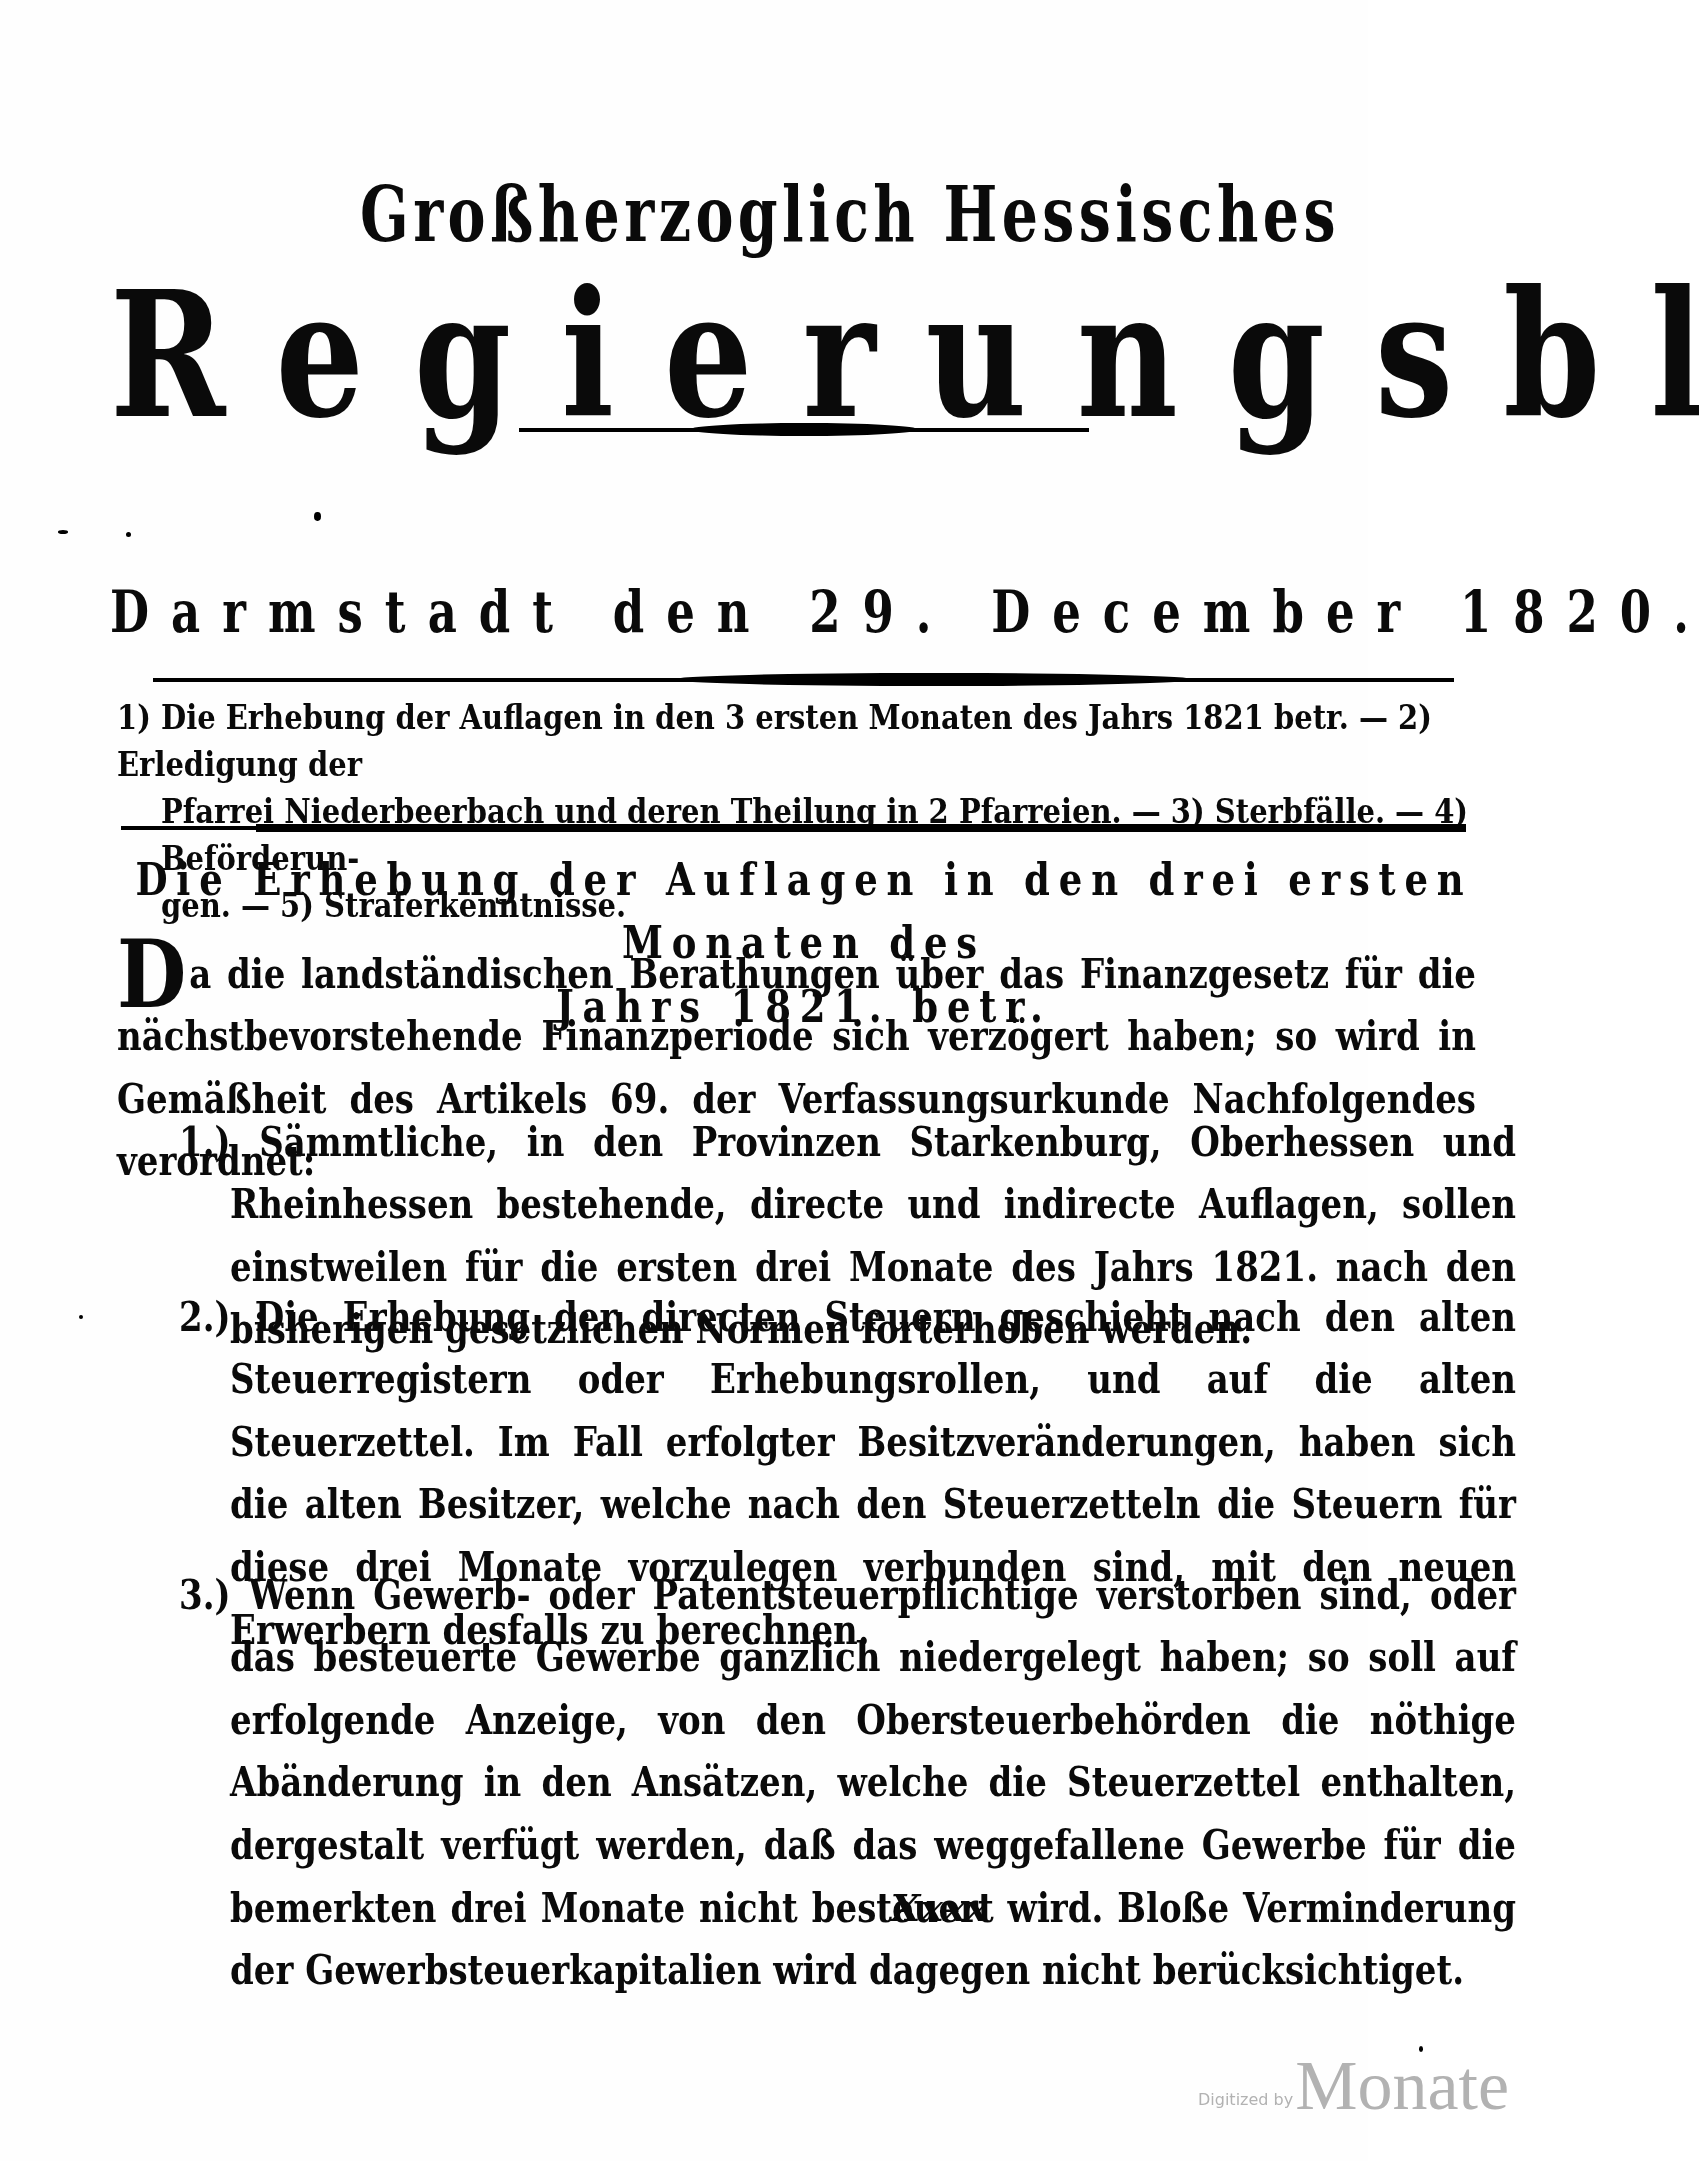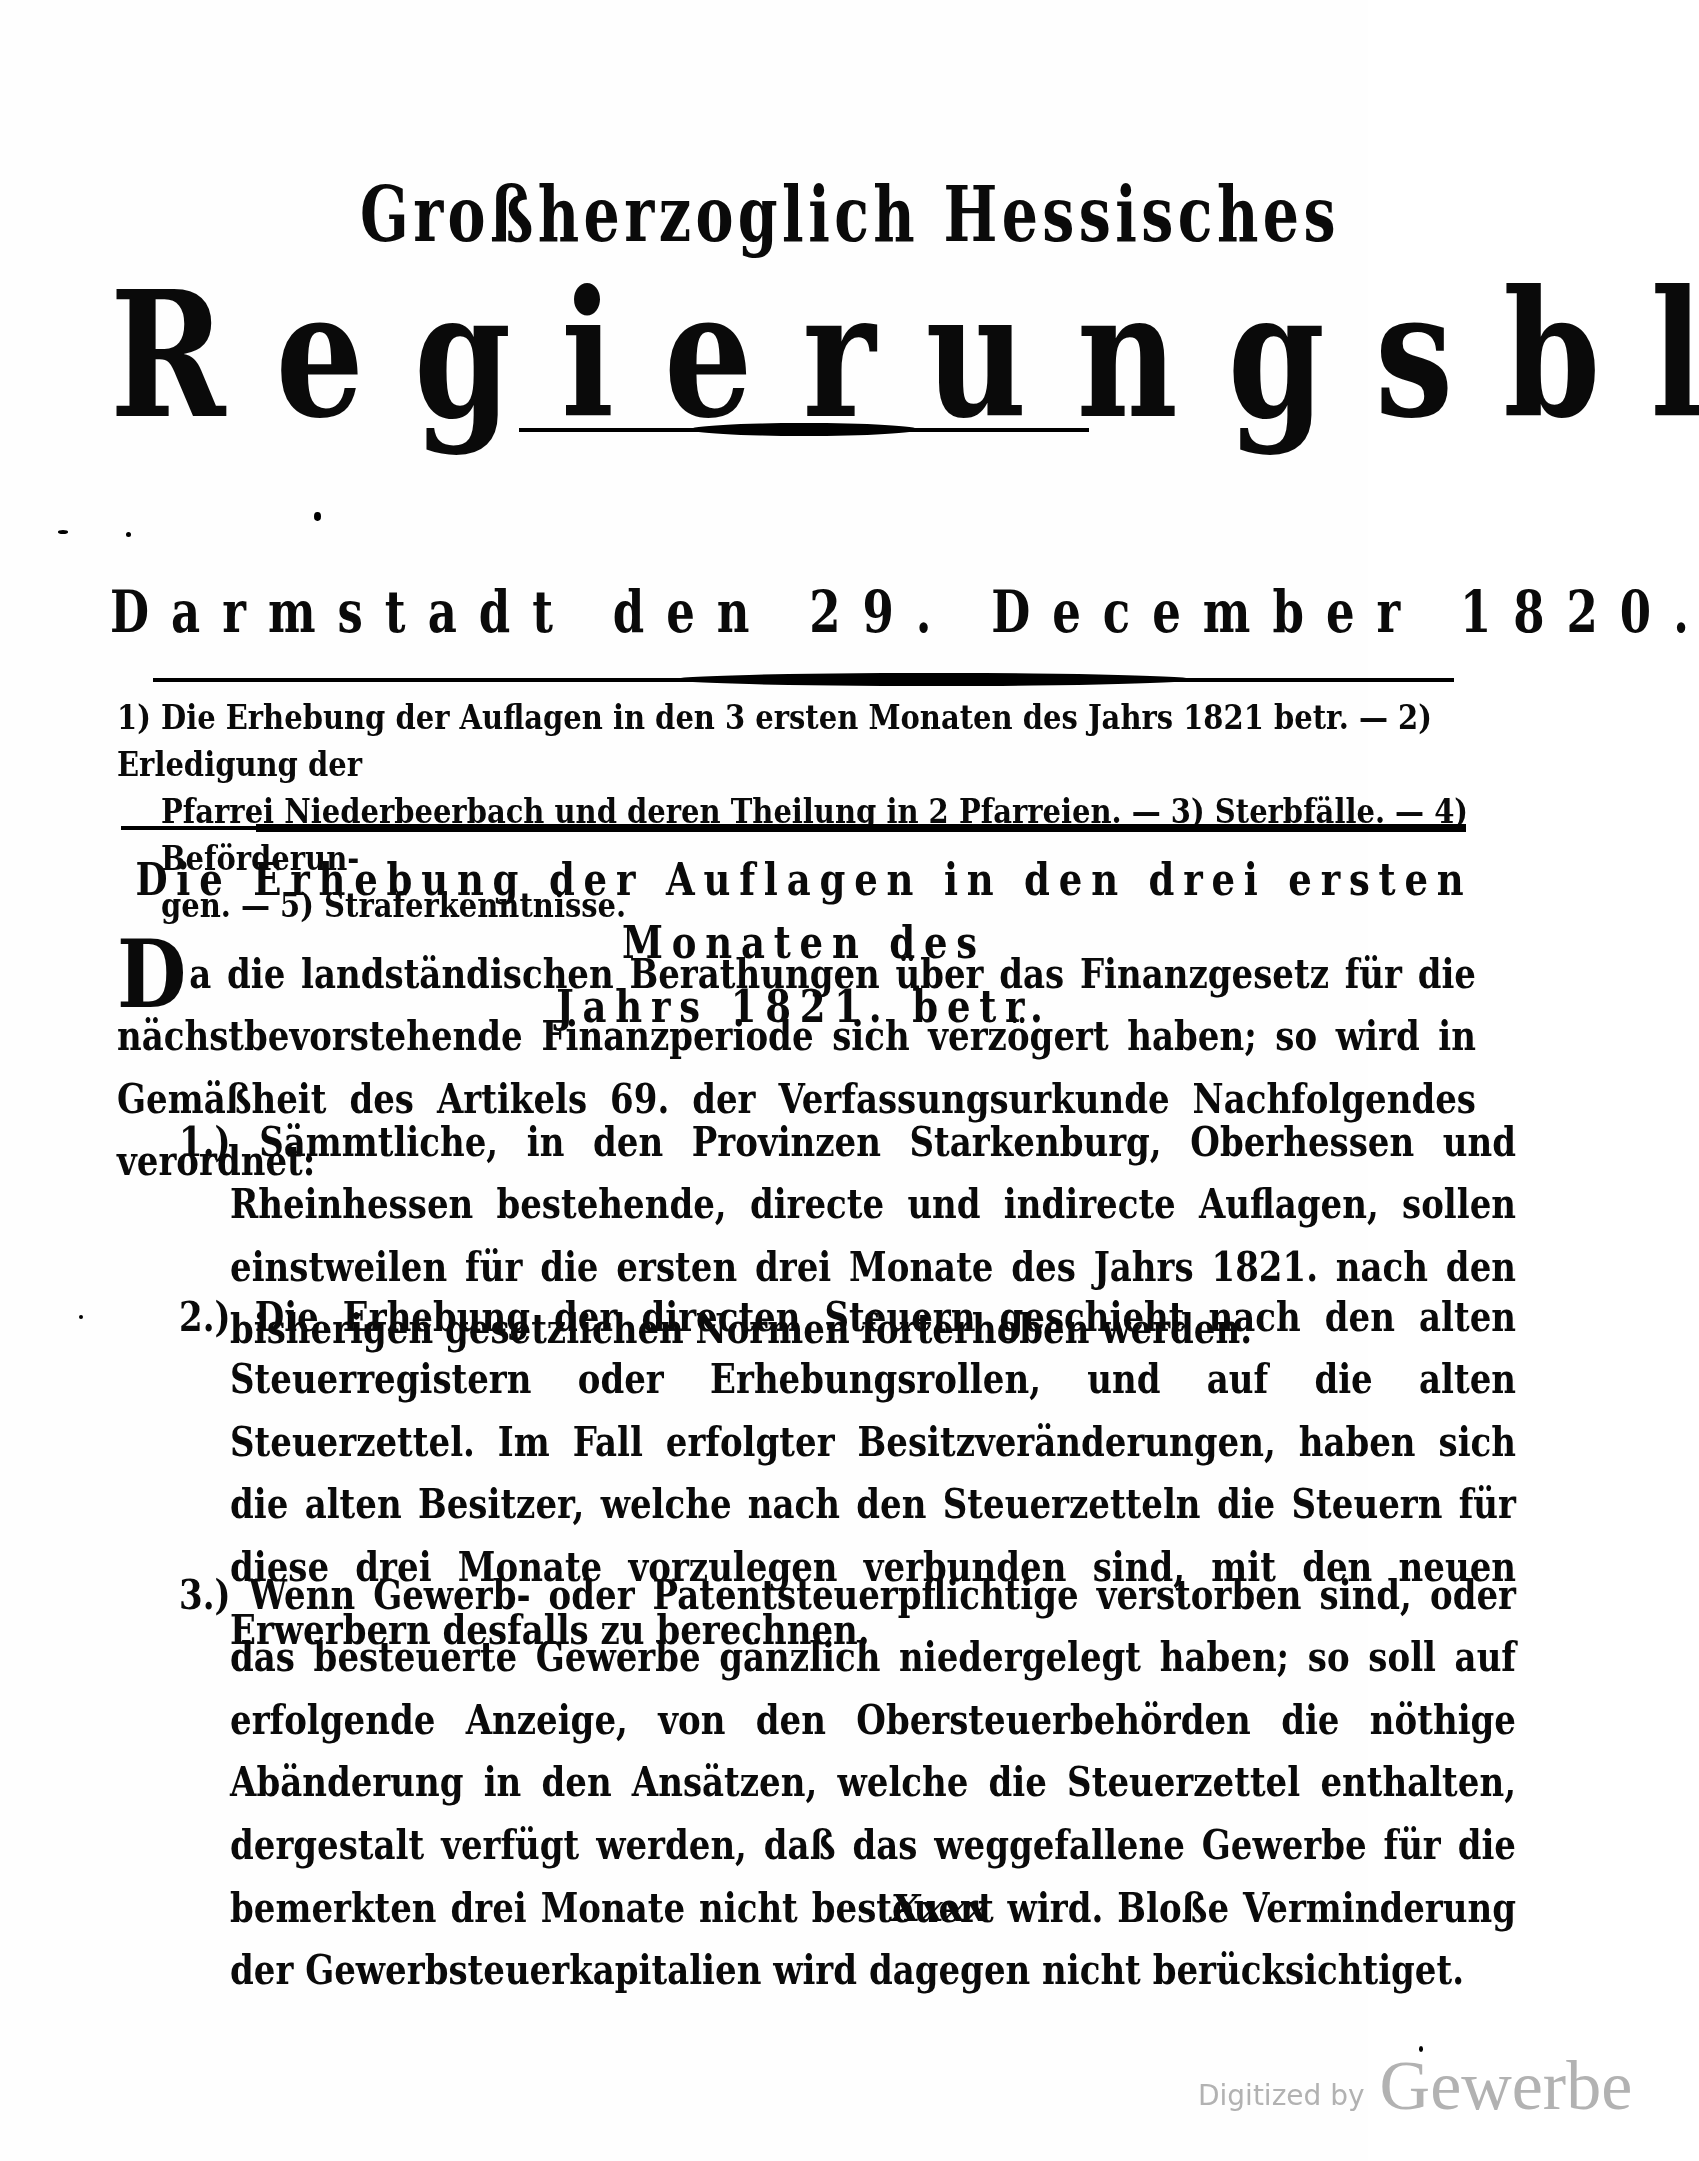--- a/index.html
+++ b/index.html
@@ -27,21 +27,21 @@
     #heading { left: 110px; width: 1388px; top: 848px; font-size: 37px; font-weight: bold; letter-spacing: 8.8px; line-height: 53px; transform: scaleY(1.2); transform-origin: top center; }
     .para { left: 117px; width: 1359px; font-size: 34px; font-weight: bold; line-height: 53px; text-align: justify; transform: scaleY(1.18); transform-origin: top left; }
     .dropcap { font-size: 80px; line-height: 44px; float: left; margin-right: 2.9px; margin-top: 4.4px; }
     #intro { top: 943px; }
     .item { left: 179px; width: 1286px; font-size: 34px; font-weight: bold; line-height: 53px; text-align: justify; transform: scaleY(1.18); transform-origin: top left; text-indent: -51px; padding-left: 51px; }
     #item1 { top: 1111px; }
     #item2 { top: 1286px; }
     #item3 { top: 1564px; }
     #signature { left: 848px; width: 183px; top: 1885px; font-size: 38px; font-weight: bold; font-style: italic; }
     #watermark { left: 1198px; top: 2046px; color: #b2b2b2; white-space: nowrap; }
-    #watermark .small { font-family: "DejaVu Sans", sans-serif; font-size: 28px; margin-right: 15px; vertical-align: 4.4px; }
+    #watermark .small { font-family: "DejaVu Sans", sans-serif; font-size: 16px; margin-right: 2px; vertical-align: 4.4px; }
     #watermark .big { font-family: "Liberation Serif", serif; font-size: 70px; }
     .speck { position: absolute; background: #000; border-radius: 50%; }
   </style>
 </head>
 <body>
 
 <div class="page">
 
   <div id="kicker" class="abs center serif">Großherzoglich Hessisches</div>
   <div id="masthead" class="abs serif">Regierungsblatt.</div>
@@ -81,21 +81,21 @@
   </div>
 
   <div id="item3" class="abs item serif">
     <span>3.)</span>
     <span>Wenn Gewerb- oder Patentsteuerpflichtige verstorben sind, oder das besteuerte Gewerbe gänzlich niedergelegt haben; so soll auf erfolgende Anzeige, von den Obersteuerbehörden die nöthige Abänderung in den Ansätzen, welche die Steuerzettel enthalten, dergestalt verfügt werden, daß das weggefallene Gewerbe für die bemerkten drei Monate nicht besteuert wird. Bloße Verminderung der Gewerbsteuerkapitalien wird dagegen nicht berücksichtiget.</span>
   </div>
 
   <div id="signature" class="abs center serif">Xxxx</div>
 
   <div id="watermark" class="abs">
-    <span class="small">Digitized by</span><span class="big">Gewerbe</span>
+    <span class="small">Digitized by</span><span class="big">Monate</span>
   </div>
 
   <span class="speck" style="left:314px;top:512px;width:6.6px;height:8.8px;"></span>
   <span class="speck" style="left:126px;top:532px;width:5.1px;height:5.1px;"></span>
   <span class="speck" style="left:58px;top:530px;width:10.2px;height:3.7px;"></span>
   <span class="speck" style="left:79px;top:1315px;width:4.4px;height:4.4px;"></span>
   <span class="speck" style="left:508px;top:1973px;width:3.7px;height:3.7px;"></span>
   <span class="speck" style="left:1419px;top:2046px;width:4.4px;height:5.8px;"></span>
 </div>
 

